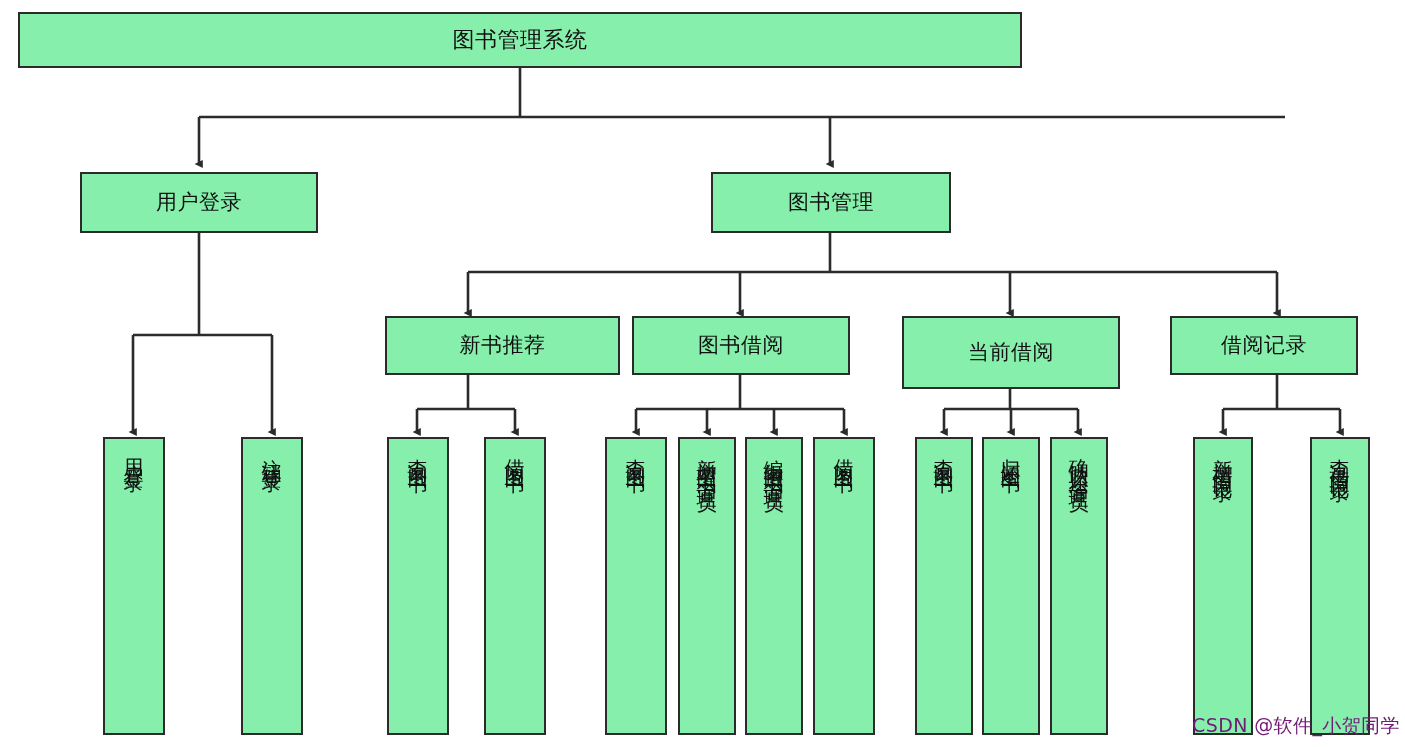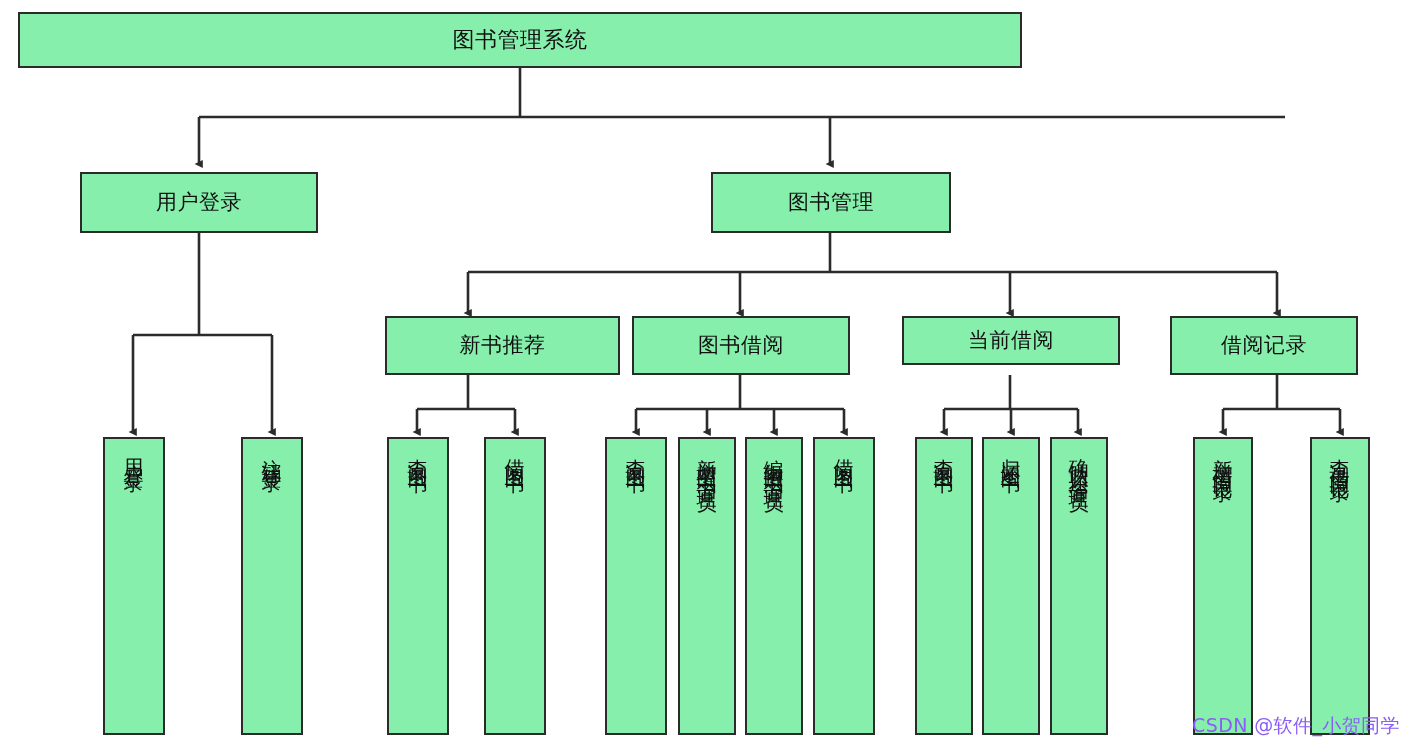--- a/index.html
+++ b/index.html
@@ -55,21 +55,21 @@
     -webkit-writing-mode: vertical-rl;
     font-size: 20px;
     letter-spacing: 5px;
     line-height: 1;
     white-space: nowrap;
   }
   .node.root .label { font-size: 22px; }
   .watermark {
     position: absolute;
     font-size: 19px;
-    color: #8b5cf6;
+    color: #701a75;
     white-space: nowrap;
     letter-spacing: 0.4px;
   }
 </style>
 </head>
 <body>
 
 <div id="canvas">
 
   <svg class="edges" viewBox="0 0 1405 747" xmlns="http://www.w3.org/2000/svg">
@@ -135,21 +135,21 @@
   </div>
 
   <div class="node" style="left:349px; top:316px; width:235px; height:59px;margin-left:36px;">
     <span class="label">新书推荐</span>
   </div>
 
   <div class="node" style="left:632px; top:316px; width:218px; height:59px;">
     <span class="label">图书借阅</span>
   </div>
 
-  <div class="node" style="left:902px; top:316px; width:218px; height:49px;">
+  <div class="node" style="left:902px; top:316px; width:218px; height:73px;">
     <span class="label">当前借阅</span>
   </div>
 
   <div class="node" style="left:1170px; top:316px; width:188px; height:59px;">
     <span class="label">借阅记录</span>
   </div>
 
   <div class="node vert" style="left:103px; top:437px; width:62px; height:298px;">
     <span class="label">用户登录</span>
   </div>

